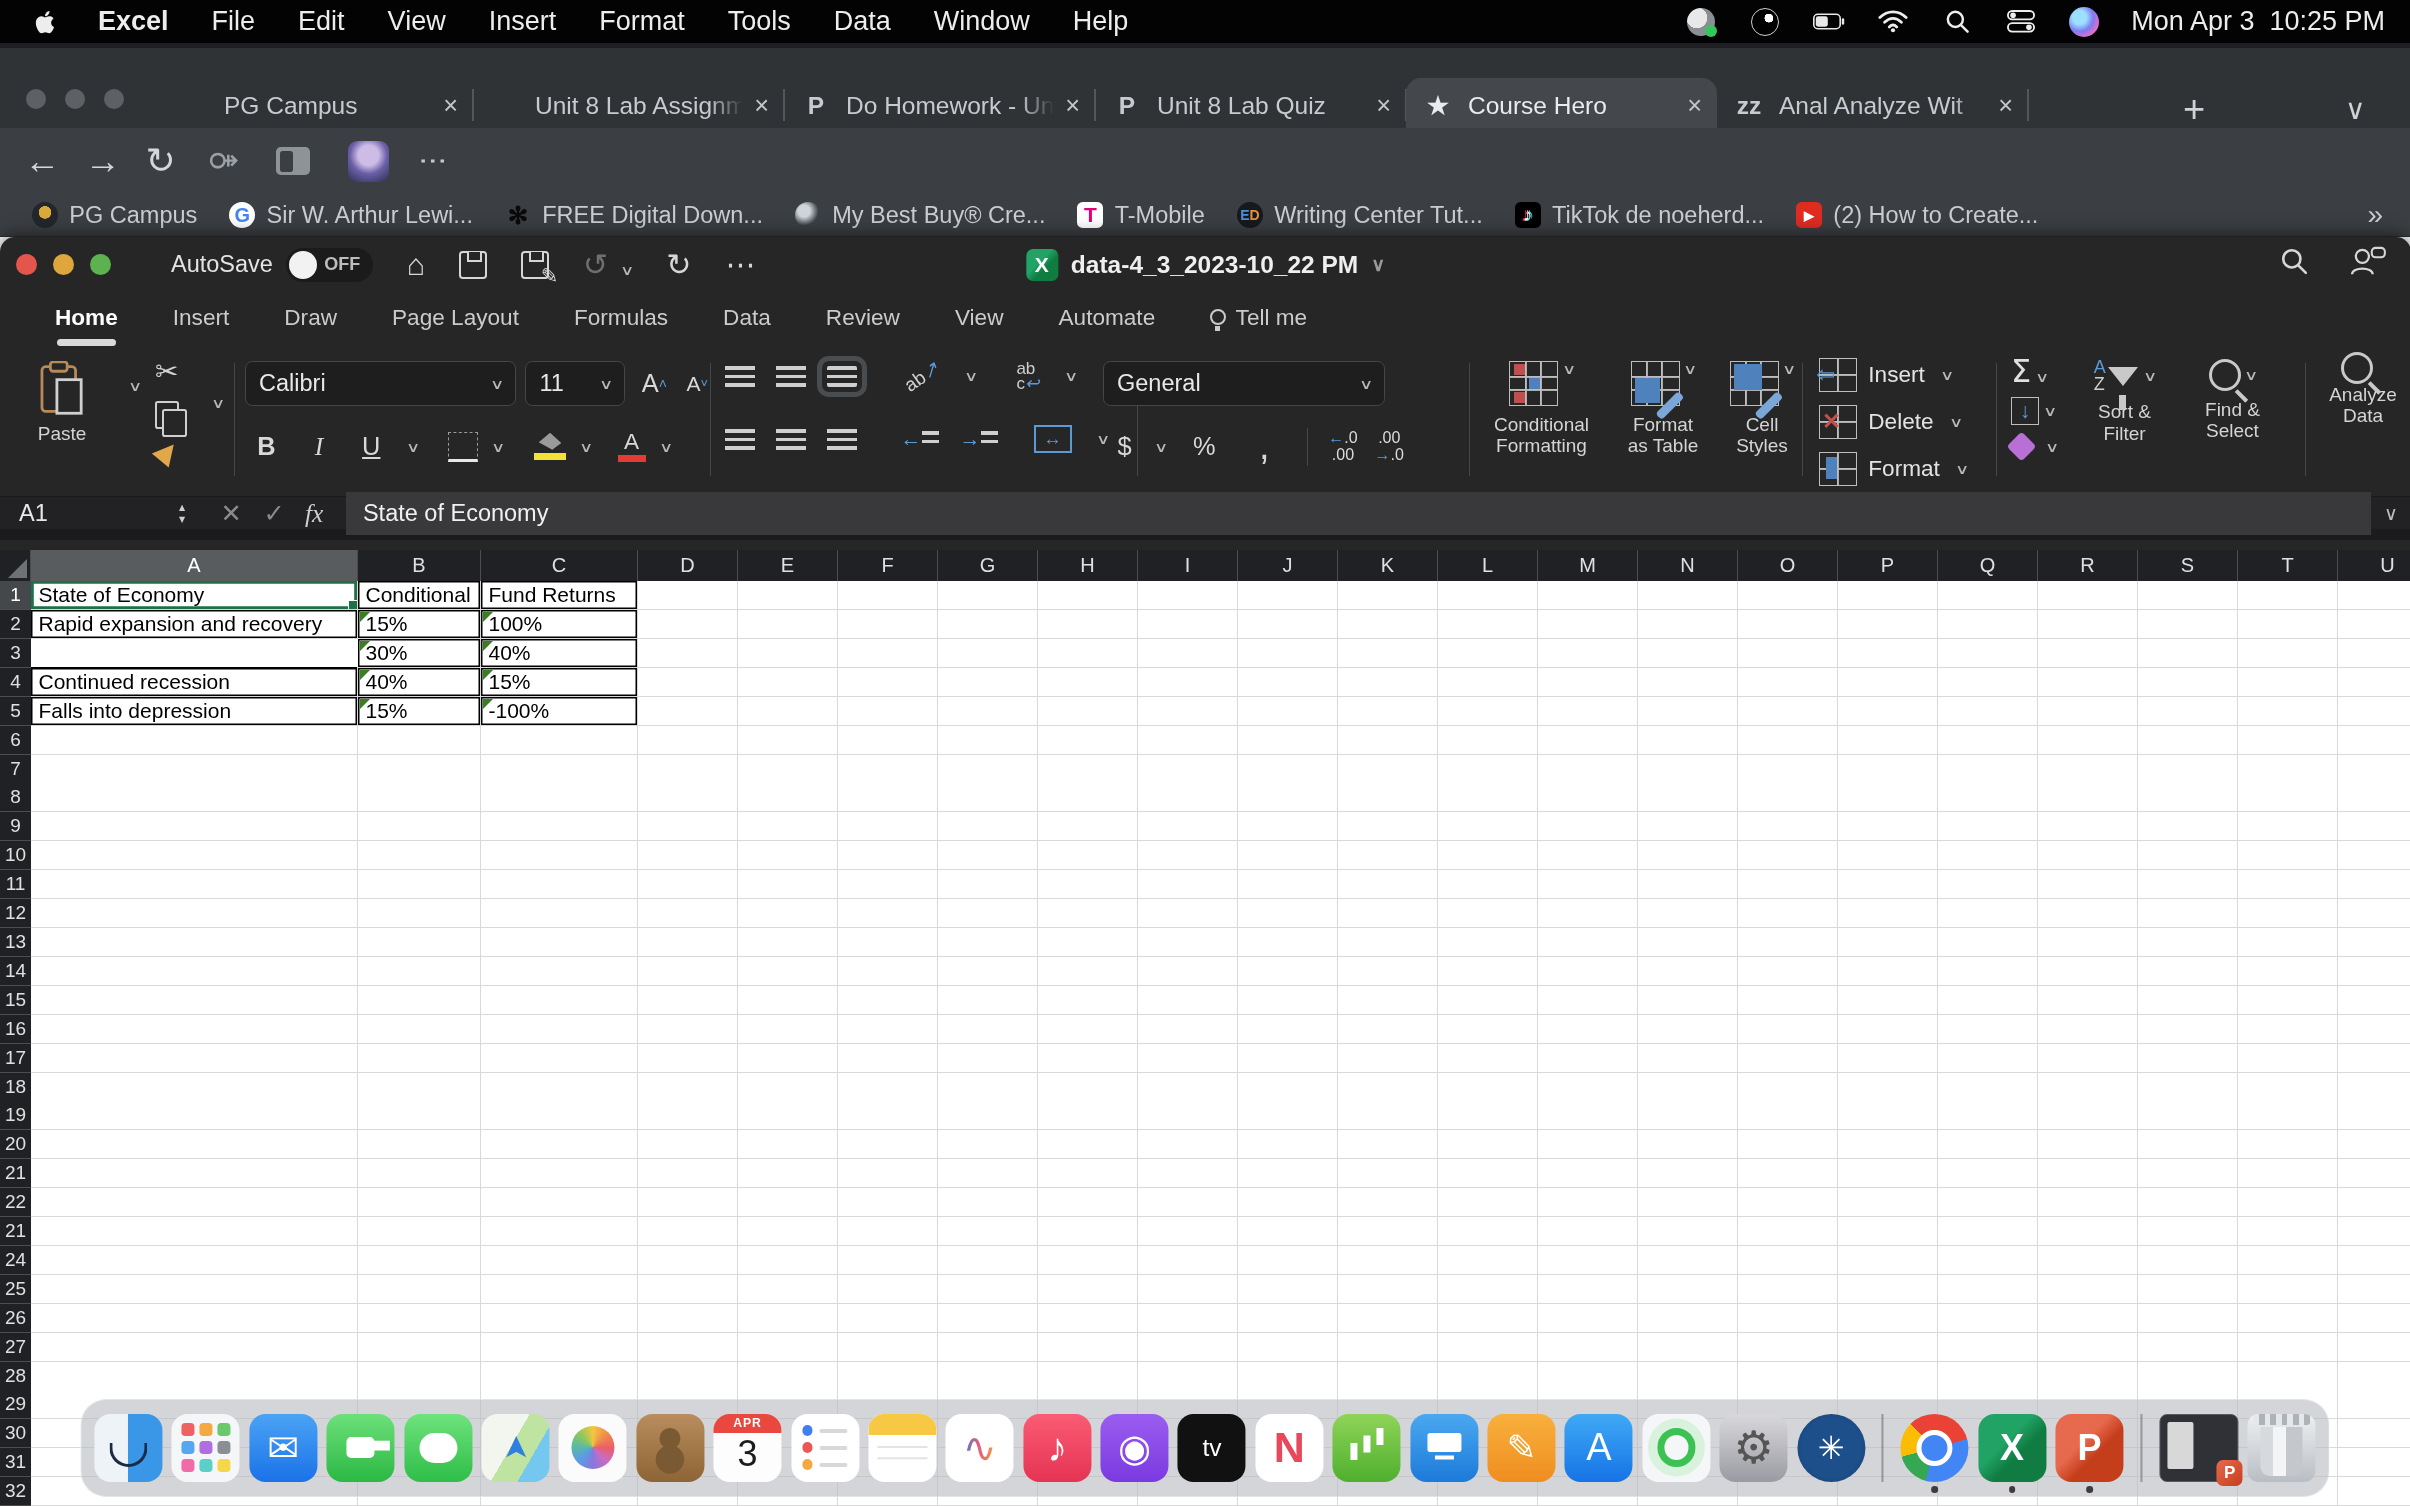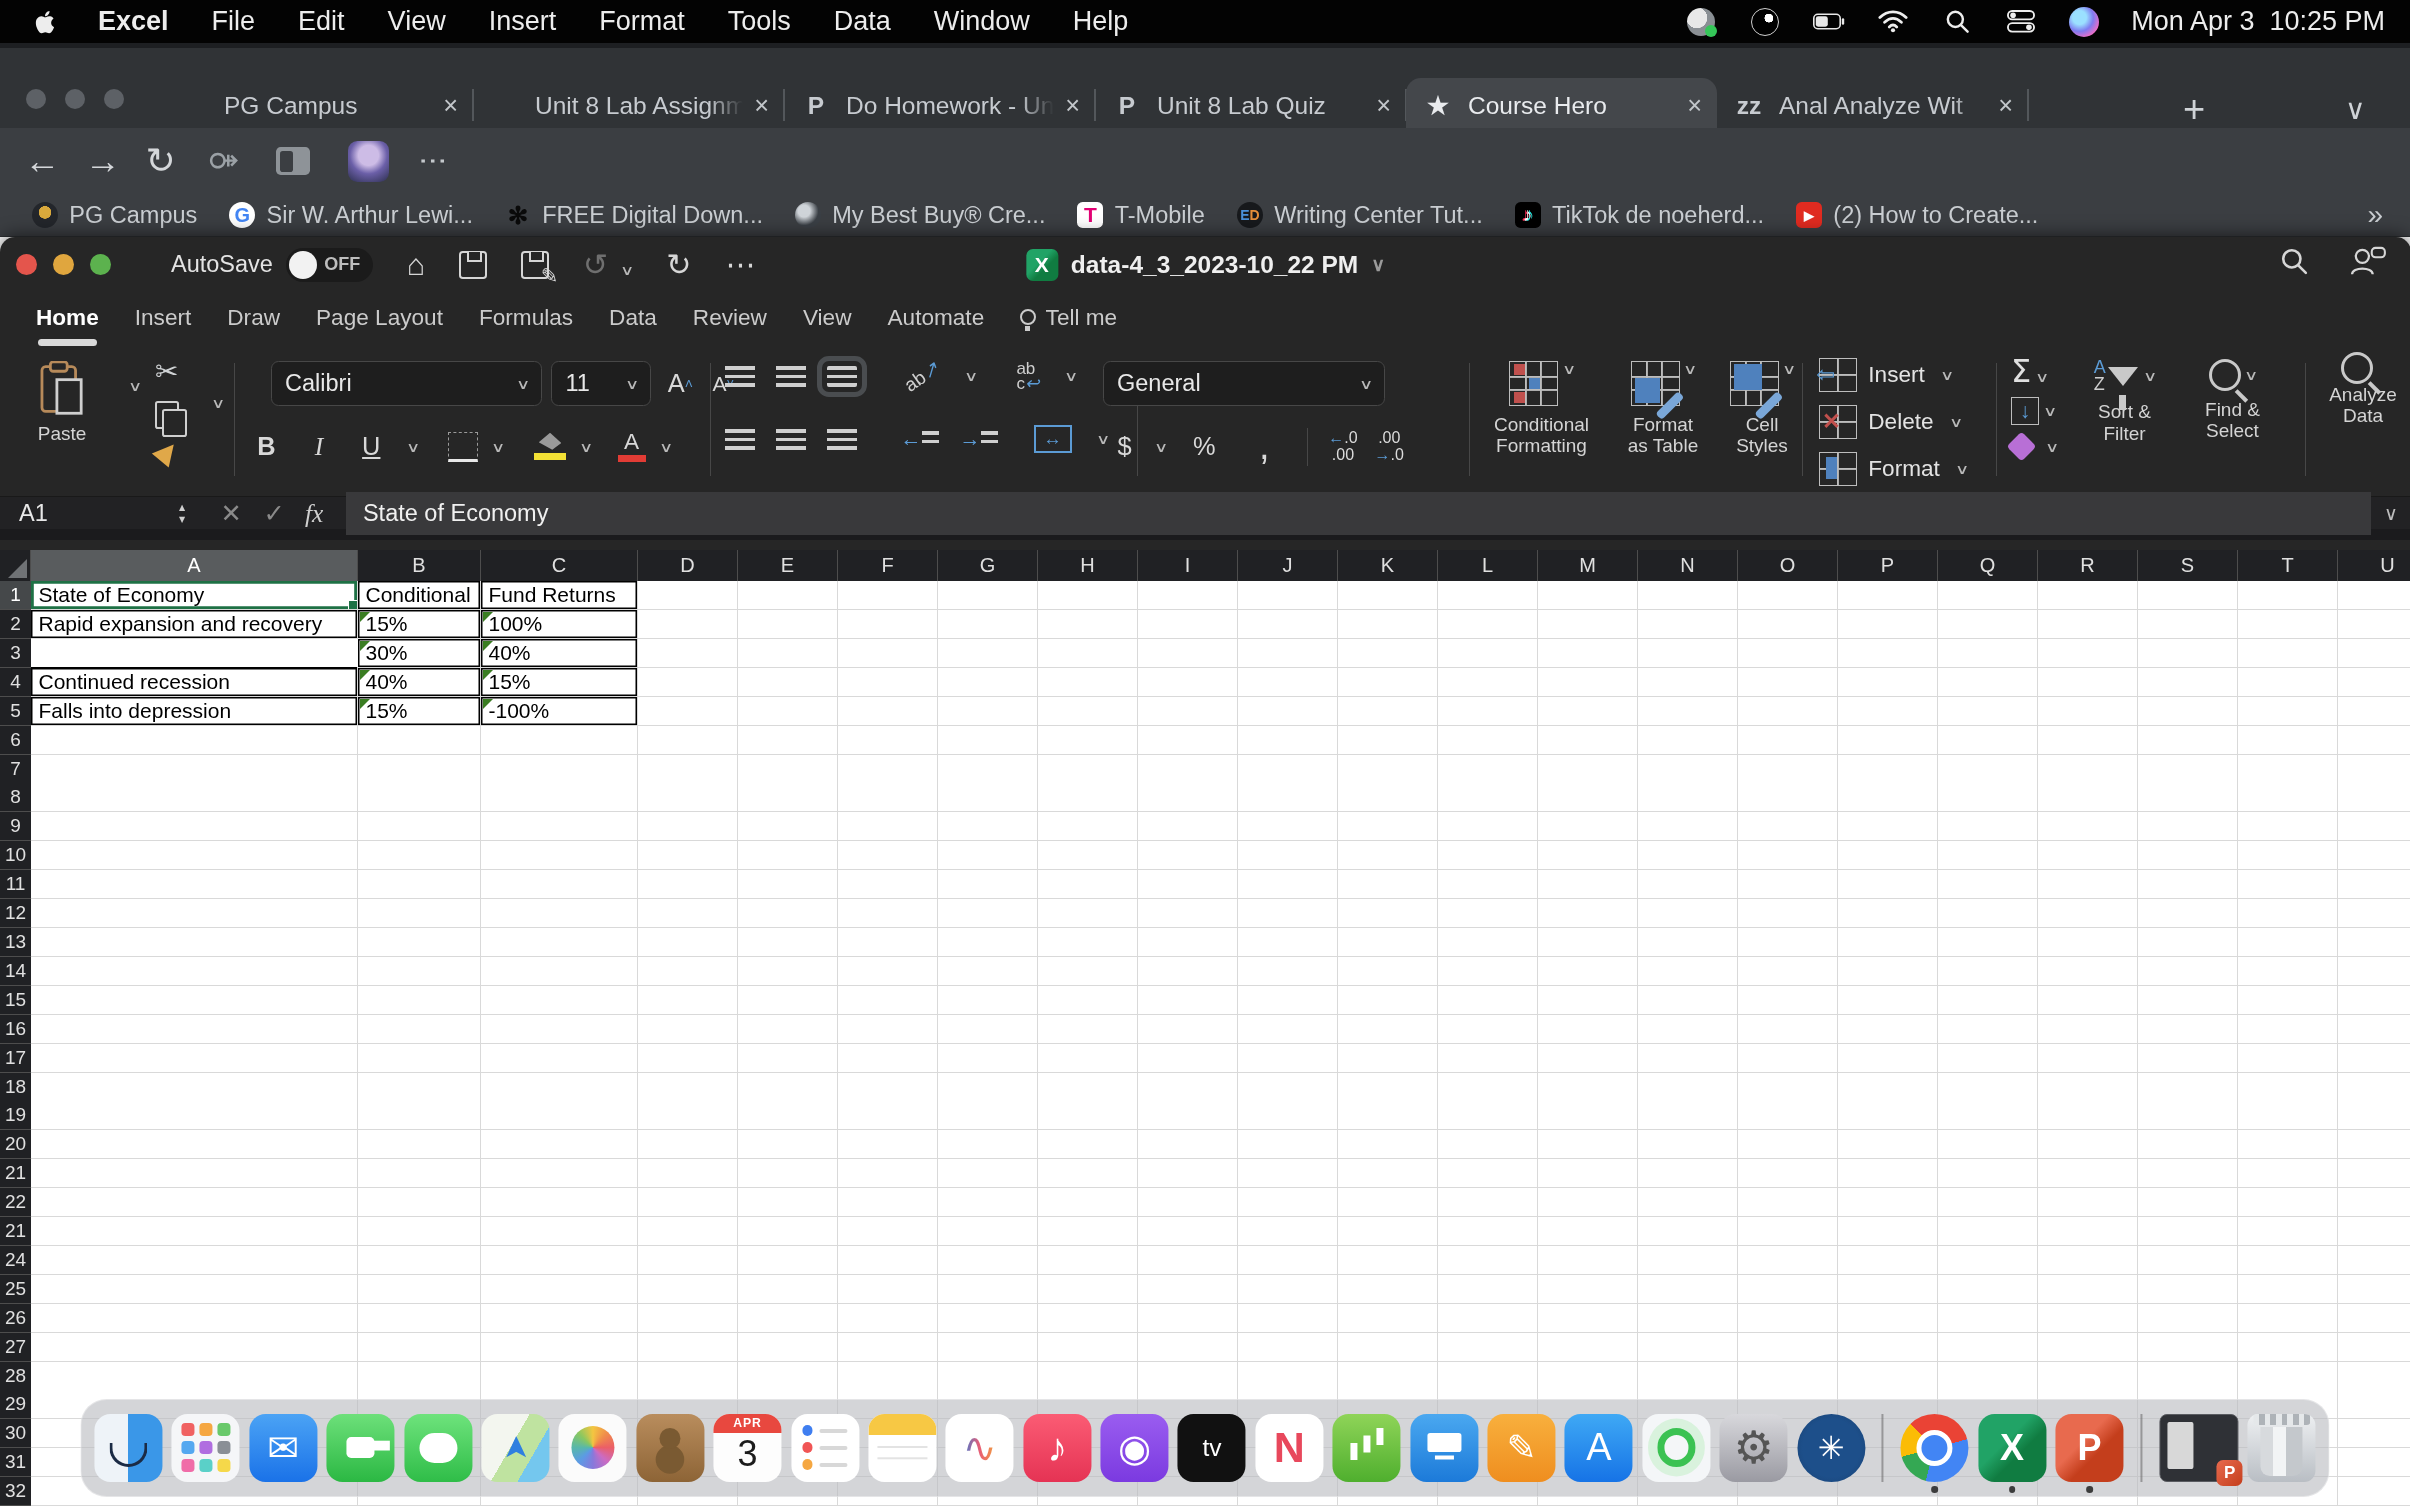--- a/index.html
+++ b/index.html
@@ -80,21 +80,21 @@
   .tb-ic.dim { color:#6f6f6f; }
   .floppy { width:28px; height:28px; border:2.8px solid #d6d6d6; border-radius:3.8px; position:relative; margin-left:34px; }
   .floppy:before { content:""; position:absolute; left:5.6px; top:-0.9px; width:11.3px; height:8.5px; background:#262626; border:2.8px solid #d6d6d6; border-top:none; }
   .floppy.plus:after { content:"✎"; position:absolute; right:-11.3px; bottom:-11.3px; font-size:21px; color:#d6d6d6; }
   #doc-title { position:absolute; left:50%; transform:translateX(-50%); display:flex; align-items:center; gap:13px; font-size:24.5px; font-weight:700; color:#efefef; }
   .xlicon { width:32px; height:32px; border-radius:6.6px; background:linear-gradient(135deg,#21a366 0 40%,#107c41 60% 100%); color:#fff; display:flex; align-items:center; justify-content:center; font-size:21px; font-weight:700; }
   .tchev { color:#9a9a9a; font-size:19px; }
   #xl-tb-right { position:absolute; right:24.5px; top:9.4px; display:flex; gap:41px; align-items:center; }
 
   #xl-tabs { position:absolute; left:0; top:55px; width:2411px; height:55px; display:flex; align-items:flex-start; color:#cbcbcb; font-size:22.6px; }
-  .xtab { margin-left:36px; padding-top:13px; position:relative; }
+  .xtab { margin-left:55px; padding-top:13px; position:relative; }
   .xtab.active { color:#fff; font-weight:700; }
   .xtab.active:after { content:""; position:absolute; left:1.9px; right:1.9px; bottom:-15px; height:6.6px; border-radius:3.8px; background:#d9d9d9; }
   .bulb { width:16px; height:16px; border:2.8px solid #cbcbcb; border-radius:50%; display:inline-block; position:relative; margin-right:9.4px; }
   .bulb:after { content:""; position:absolute; left:2.8px; bottom:-7.5px; width:4.7px; height:4.7px; background:#cbcbcb; }
   #xl-actions { position:absolute; right:21px; top:60px; display:flex; gap:19px; }
   .xl-btn { height:45px; background:#6c6c6c; border-radius:9.4px; color:#f2f2f2; font-size:23.5px; font-weight:700; display:flex; align-items:center; gap:13px; padding:0 22.6px; }
 
   
   #ribbon { position:absolute; left:0; top:109px; width:2411px; height:151px; background:#262626; border-bottom:1.9px solid #191919; color:#d8d8d8; }
   .rgroup { position:absolute; top:0; height:151px; }
@@ -437,21 +437,21 @@
             <i style="position:absolute; left:5.6px; top:5.6px; width:24.5px; height:28px; border:2.4px solid #cfcfcf; border-radius:2.8px; background:#262626; display:block;"></i>
           </span>
         <span style="width:0;height:0;border-left:11.3px solid transparent;border-right:11.3px solid transparent;border-top:21px solid #e0a849; transform:rotate(-140deg);"></span>
       </div>
       <span class="chv" style="position:absolute; left:185px; top:49px;">∨</span>
     </div>
     <div class="rsep" style="left:234px"></div>
 
     <div class="rgroup" style="left:245px; width:452px;">
       <div class="rowtop">
-        <span class="combo" style="width:271px;margin-left:26px;">
+        <span class="combo" style="width:271px;">
             <span>Calibri</span>
             <span class="chv">∨</span>
           </span>
         <span class="combo" style="width:100px; margin-left:9.4px;">
             <span>11</span>
             <span class="chv">∨</span>
           </span>
         <span class="sbtn" style="margin-left:7.5px;">A<sup style="color:#5b9bd5; font-size:14px;">˄</sup></span>
         <span class="sbtn" style="font-size:21px;">A<sup style="color:#5b9bd5; font-size:13px;">˅</sup></span>
       </div>

